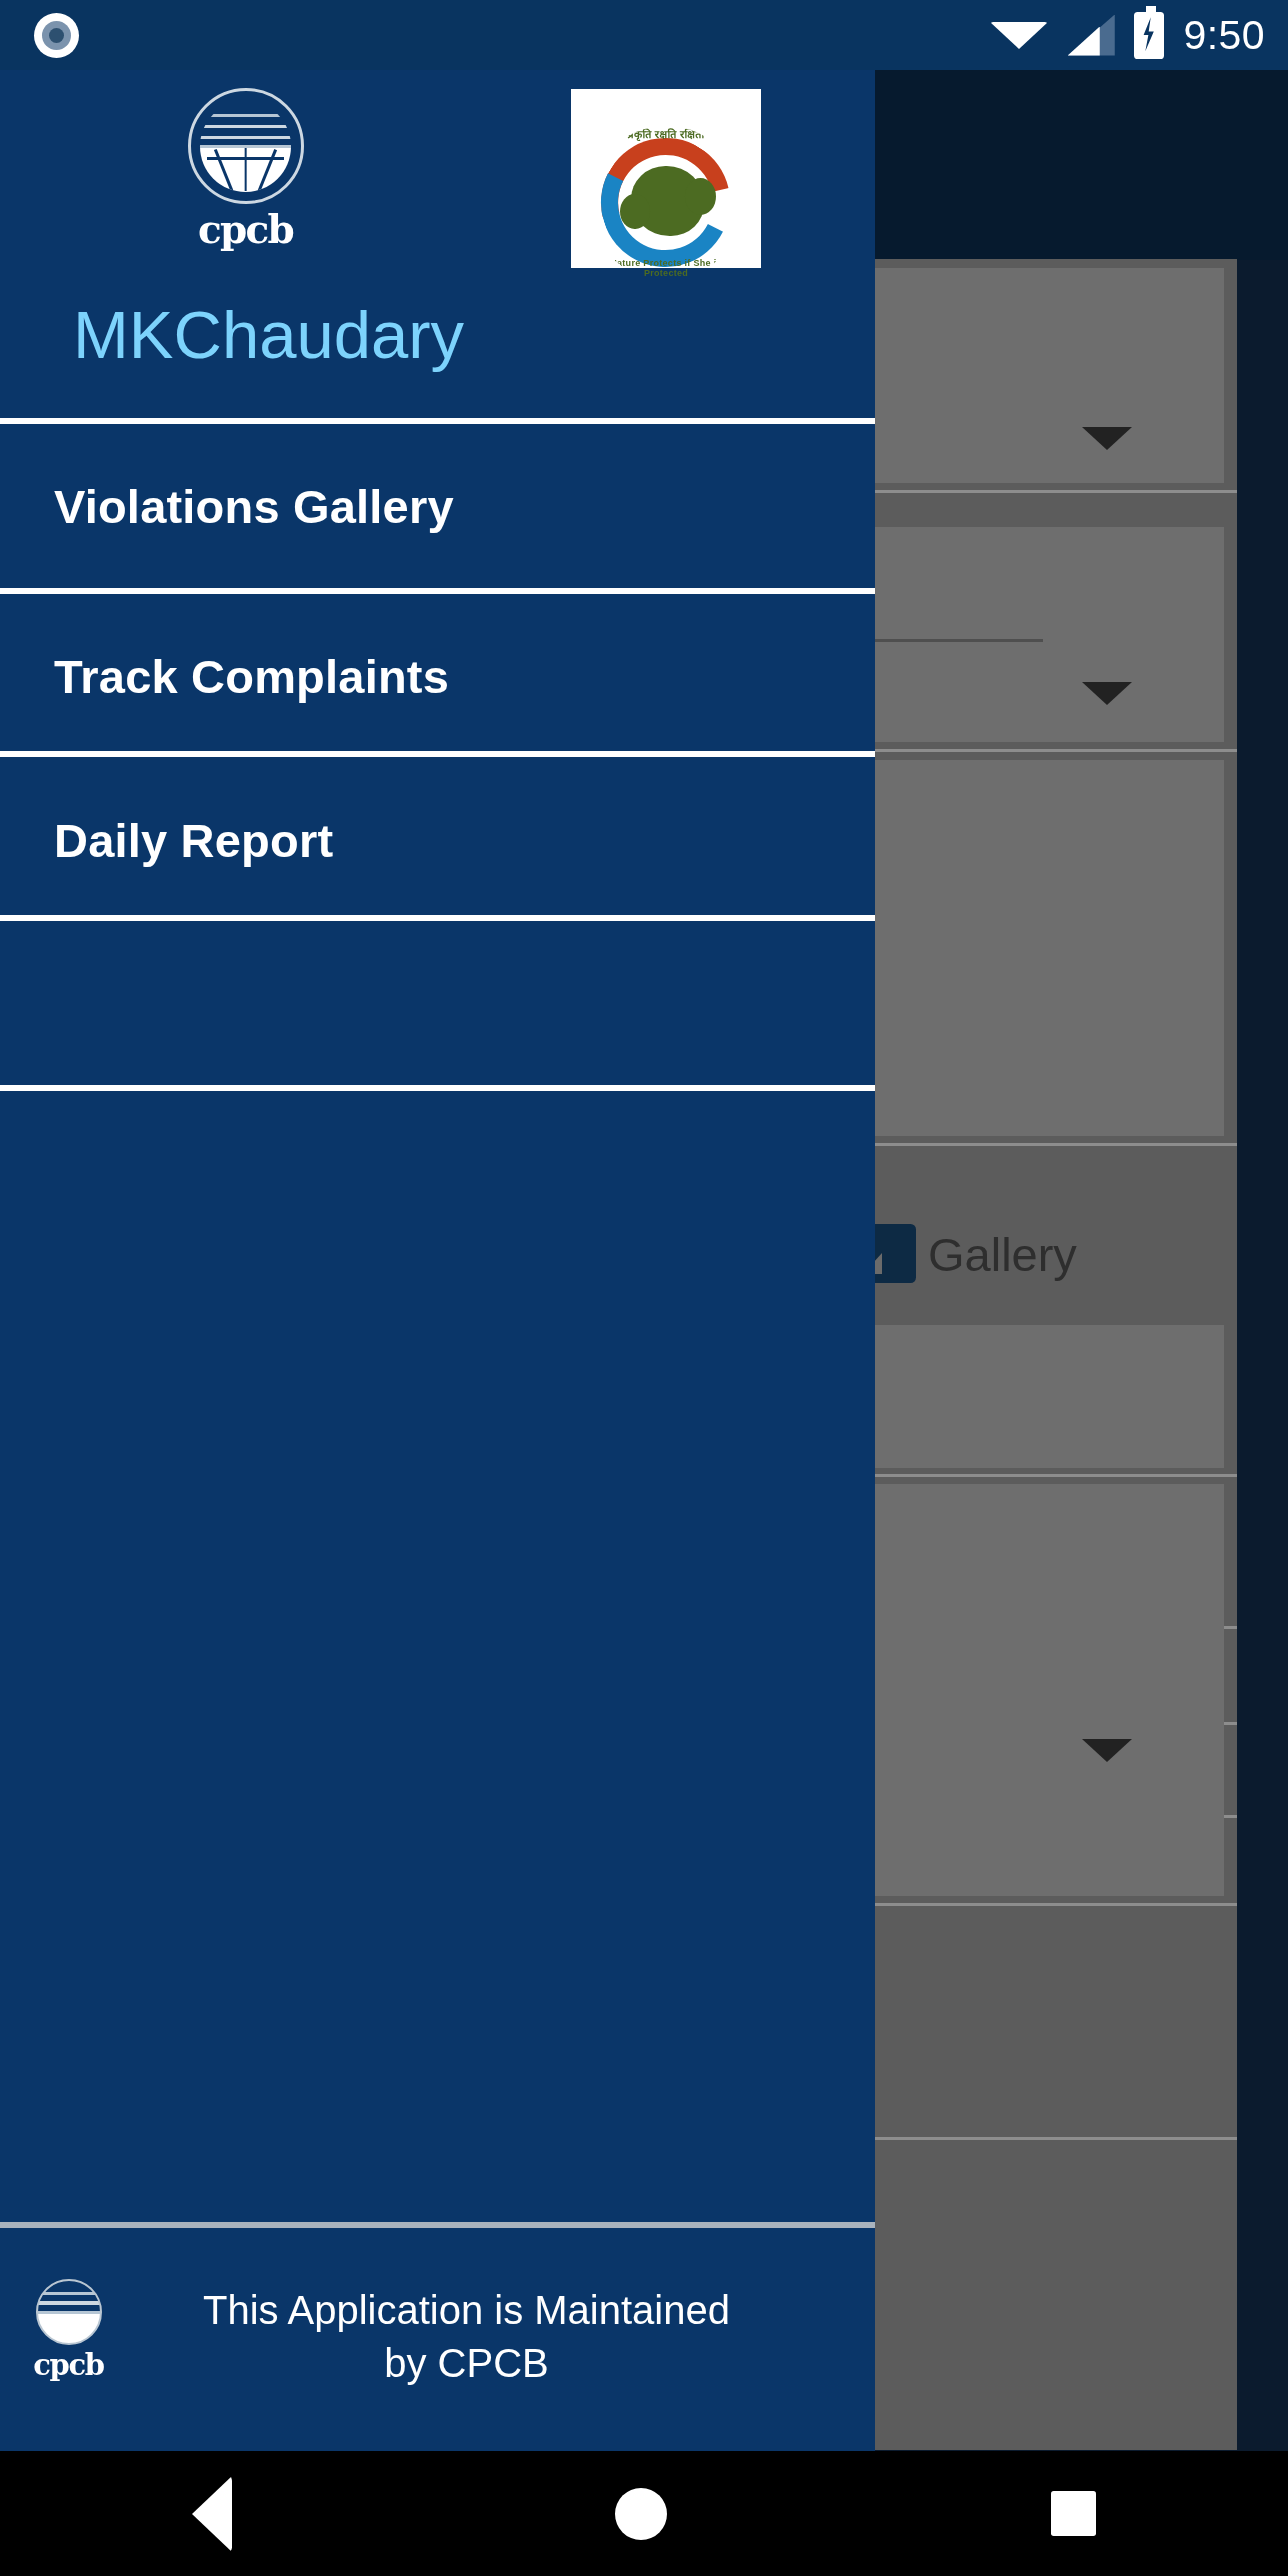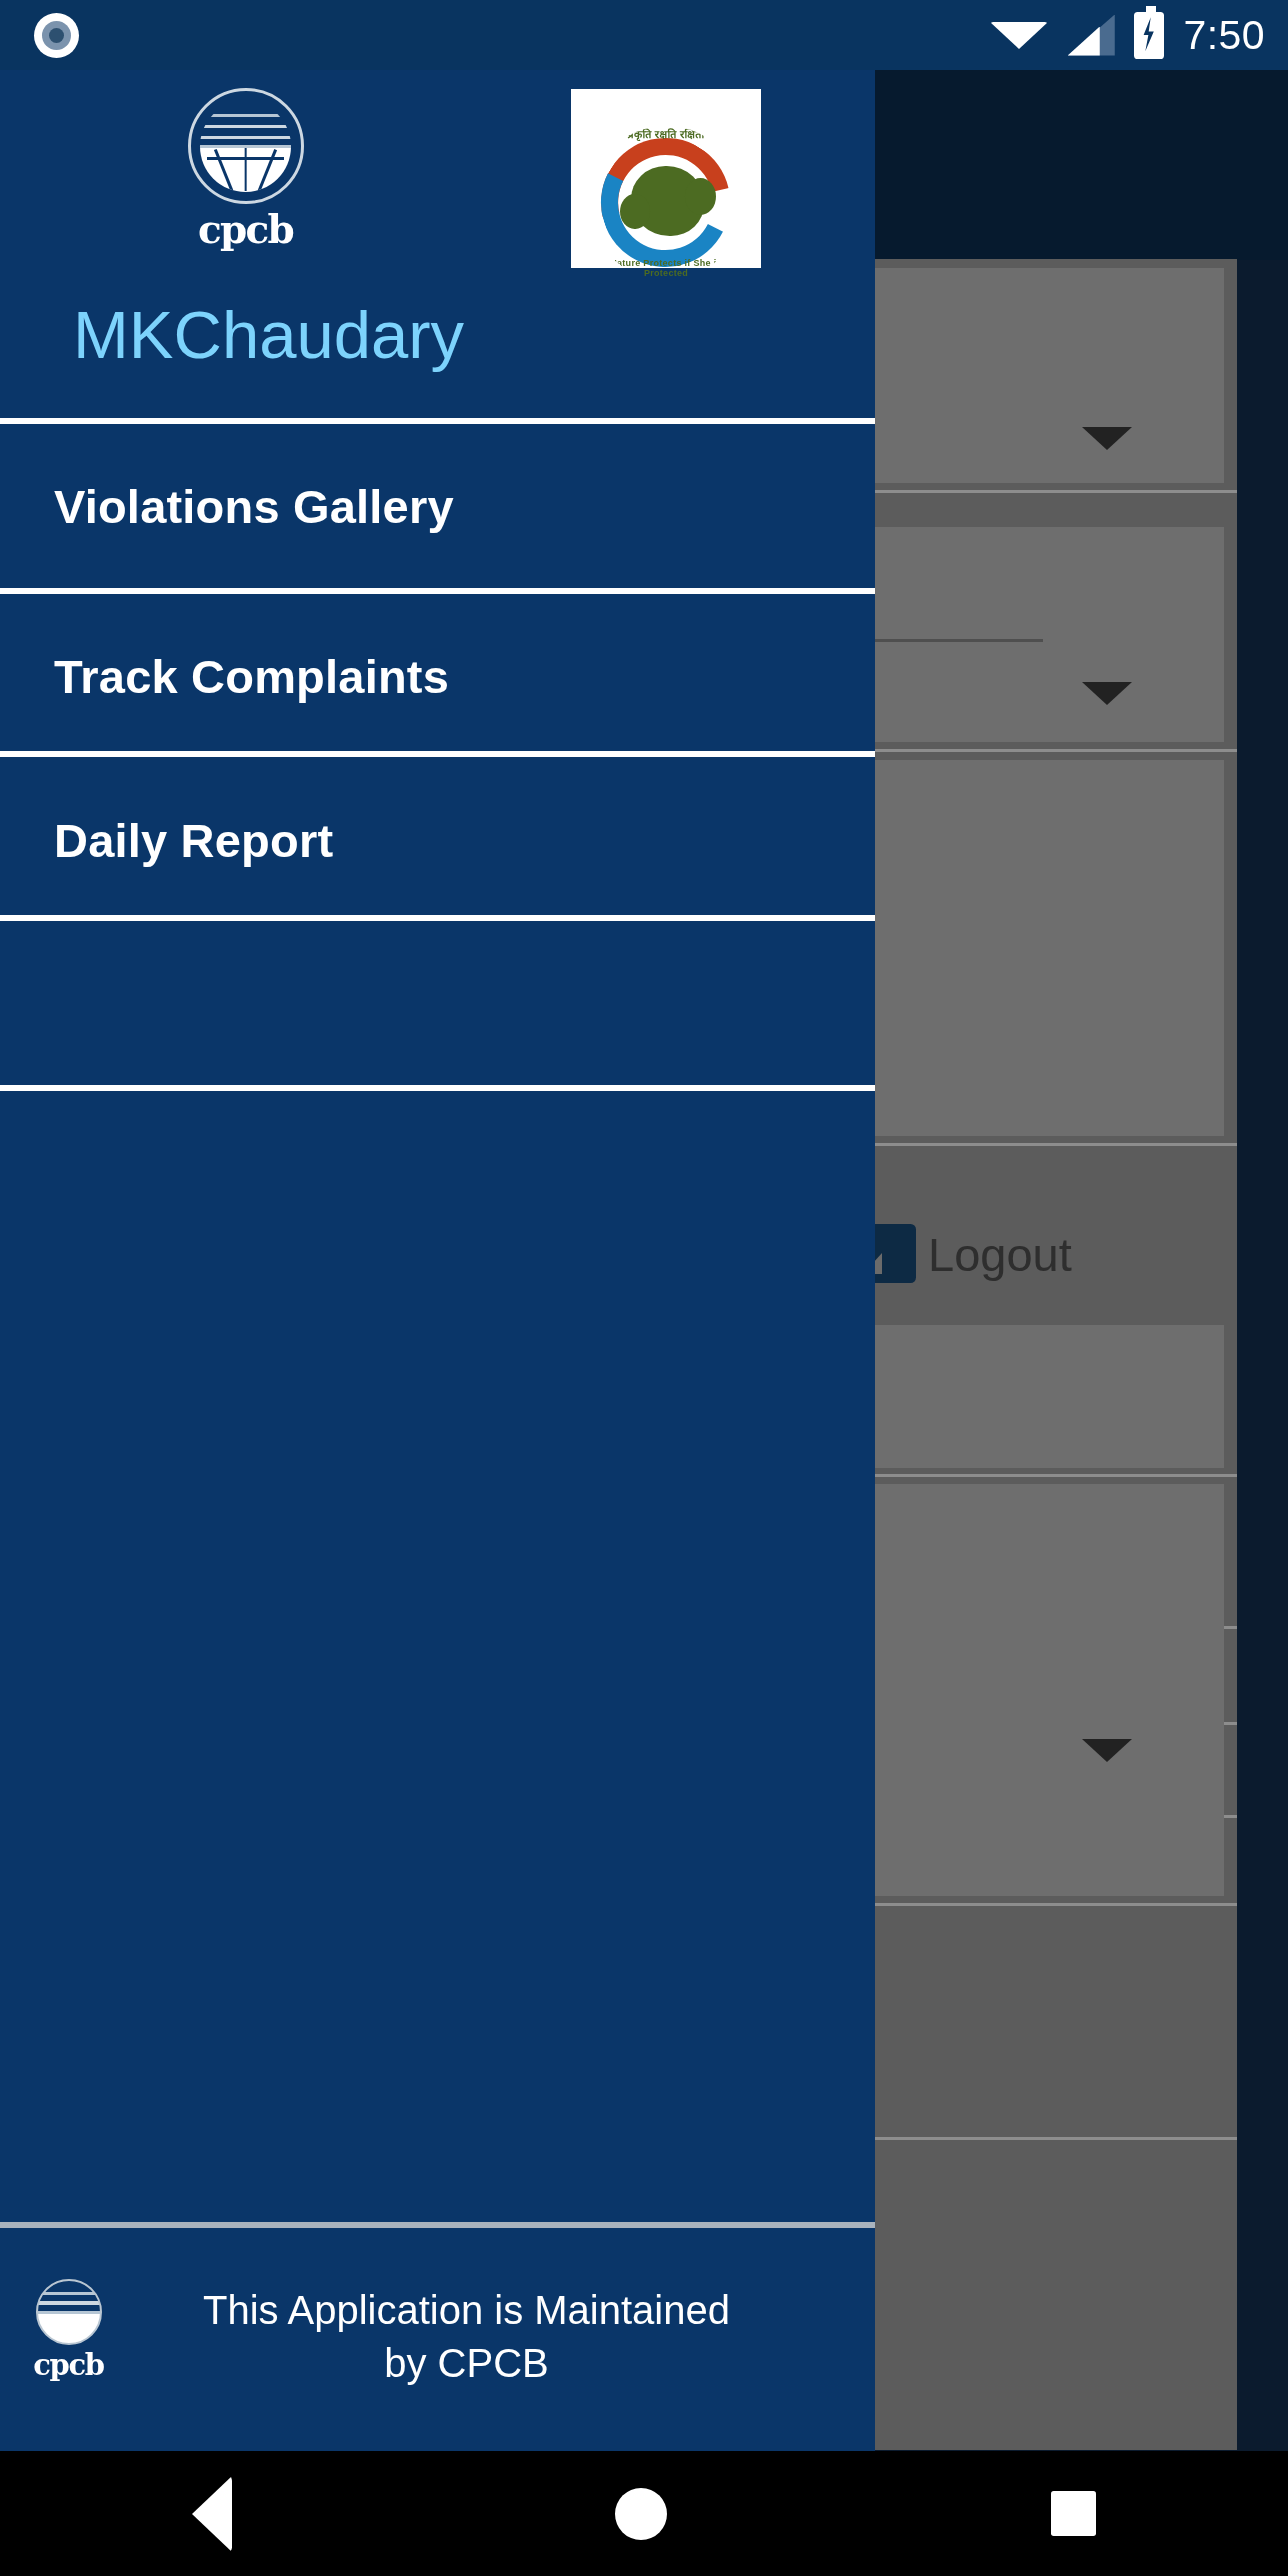--- a/index.html
+++ b/index.html
@@ -571,39 +571,39 @@
       <div class="bg-divider" style="top:1644px;"></div>
       <div class="bg-red-text" style="left:18px; top:1691px;">he redressal of</div>
       <div class="bg-red-text" style="left:18px; top:1746px;">tacted through</div>
       <div class="bg-red-text" style="left:18px; top:1801px;">l</div>
       <div class="bg-divider" style="top:1878px;"></div>
 
     </div>
 
     <div id="bg-gallery-icon"></div>
     <div id="bg-gallery-nub"></div>
-    <div id="bg-gallery-label">Logout</div>
+    <div id="bg-gallery-label">Gallery</div>
   </div>
 
   <div id="status-bar">
     <div id="status-left-icon">
       <div class="ring">
           <div class="core"></div>
         </div>
     </div>
     <div id="status-right">
       <div class="sb-wifi"></div>
       <div class="sb-signal">
         <div class="full"></div>
         <div class="part"></div>
       </div>
       <div class="sb-battery">
         <div class="bolt"></div>
       </div>
-      <div id="status-time">7:50</div>
+      <div id="status-time">9:50</div>
     </div>
   </div>
 
   <div id="drawer">
 
     <div id="drawer-header">
 
       <div id="logo-cpcb">
         <div class="globe-wrap">
           <div class="outer-ring"></div>

